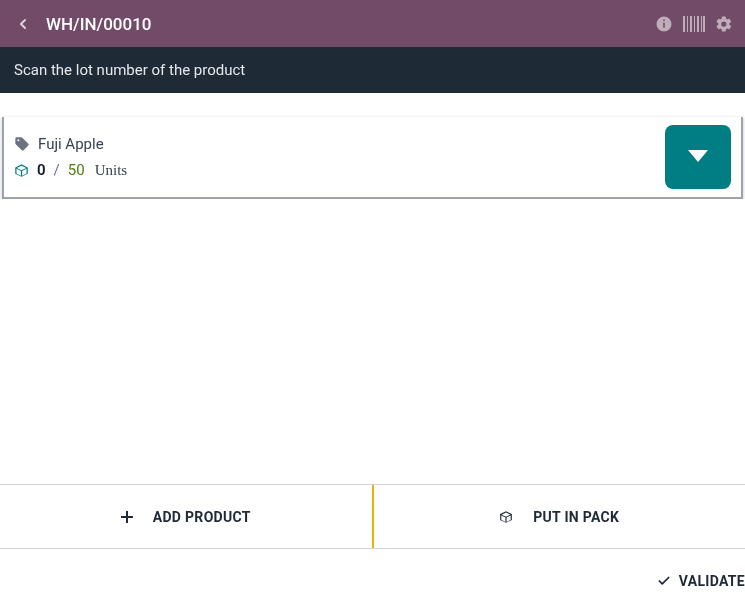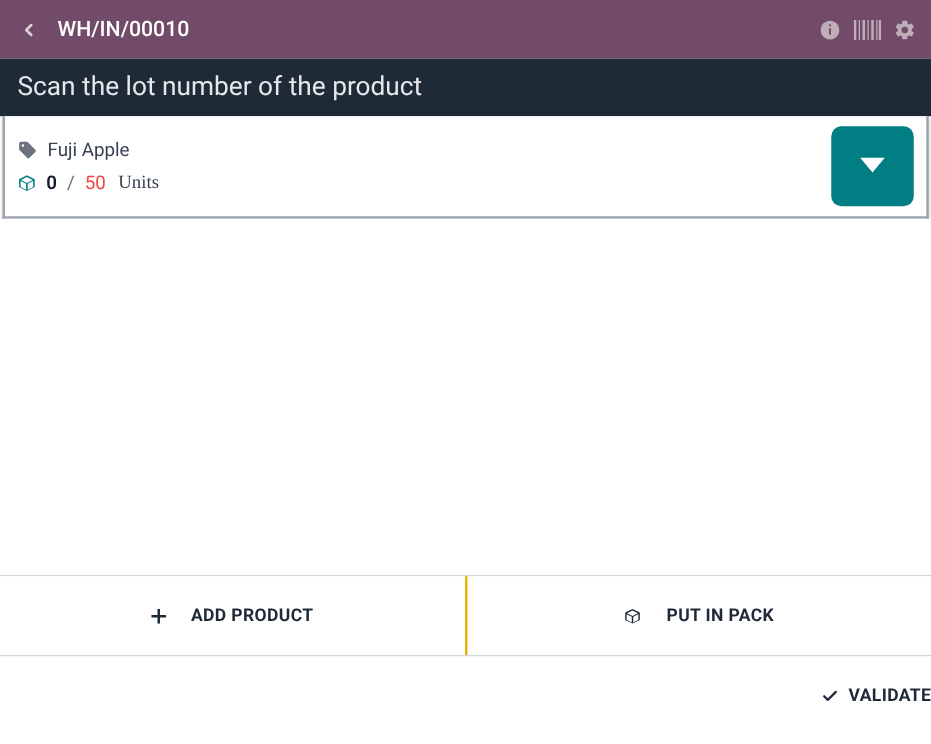--- a/index.html
+++ b/index.html
@@ -26,45 +26,46 @@
   }
   .header-icons { display: flex; gap: 10px; align-items: center; }
   .header-icon { opacity: 0.55; cursor: pointer; display:flex; align-items:center; justify-content:center; }
   .subheader {
     background: #1F2A37;
     color: #E5E7EB;
     height: 46px;
     display: flex;
     align-items: center;
     padding: 0 14px;
-    font-size: 21px;
+    font-size: 15px;
   }
   .list-area {
     border: 2px solid #9CA3AF;
     border-top: none;
     background: #fff;
     width: 741px;
     margin: 0 2px;
     box-shadow: 0 1px 3px rgba(0,0,0,0.25);
   }
   .product-row {
     display: flex;
     align-items: center;
     padding: 8px 10px;
     position: relative;
     min-height: 80px;
+    margin-top: 24px;
   }
   .product-info { flex: 1; display: flex; flex-direction: column; gap: 8px; }
   .line1 { display: flex; align-items: center; gap: 8px; color: #374151; font-size: 15px; }
   .tag-icon { color: #6B7280; display:flex; }
   .line2 { display: flex; align-items: center; gap: 8px; font-size: 15px; color: #374151; }
   .box-icon { color: #017E84; display:flex; }
   .qty-done { font-weight: 600; color: #111827; }
   .qty-slash { color: #6B7280; }
-  .qty-demand { color: #ef4444; }
+  .qty-demand { color: #4d7c0f; }
   .uom { color: #374151; margin-left: 2px; font-family: Liberation Serif, serif; }
   .expand-btn {
     width: 66px; height: 64px;
     background: #017E84;
     border-radius: 8px;
     display: flex; align-items: center; justify-content: center;
     cursor: pointer;
     margin-left: 10px;
   }
   .content-fill {

